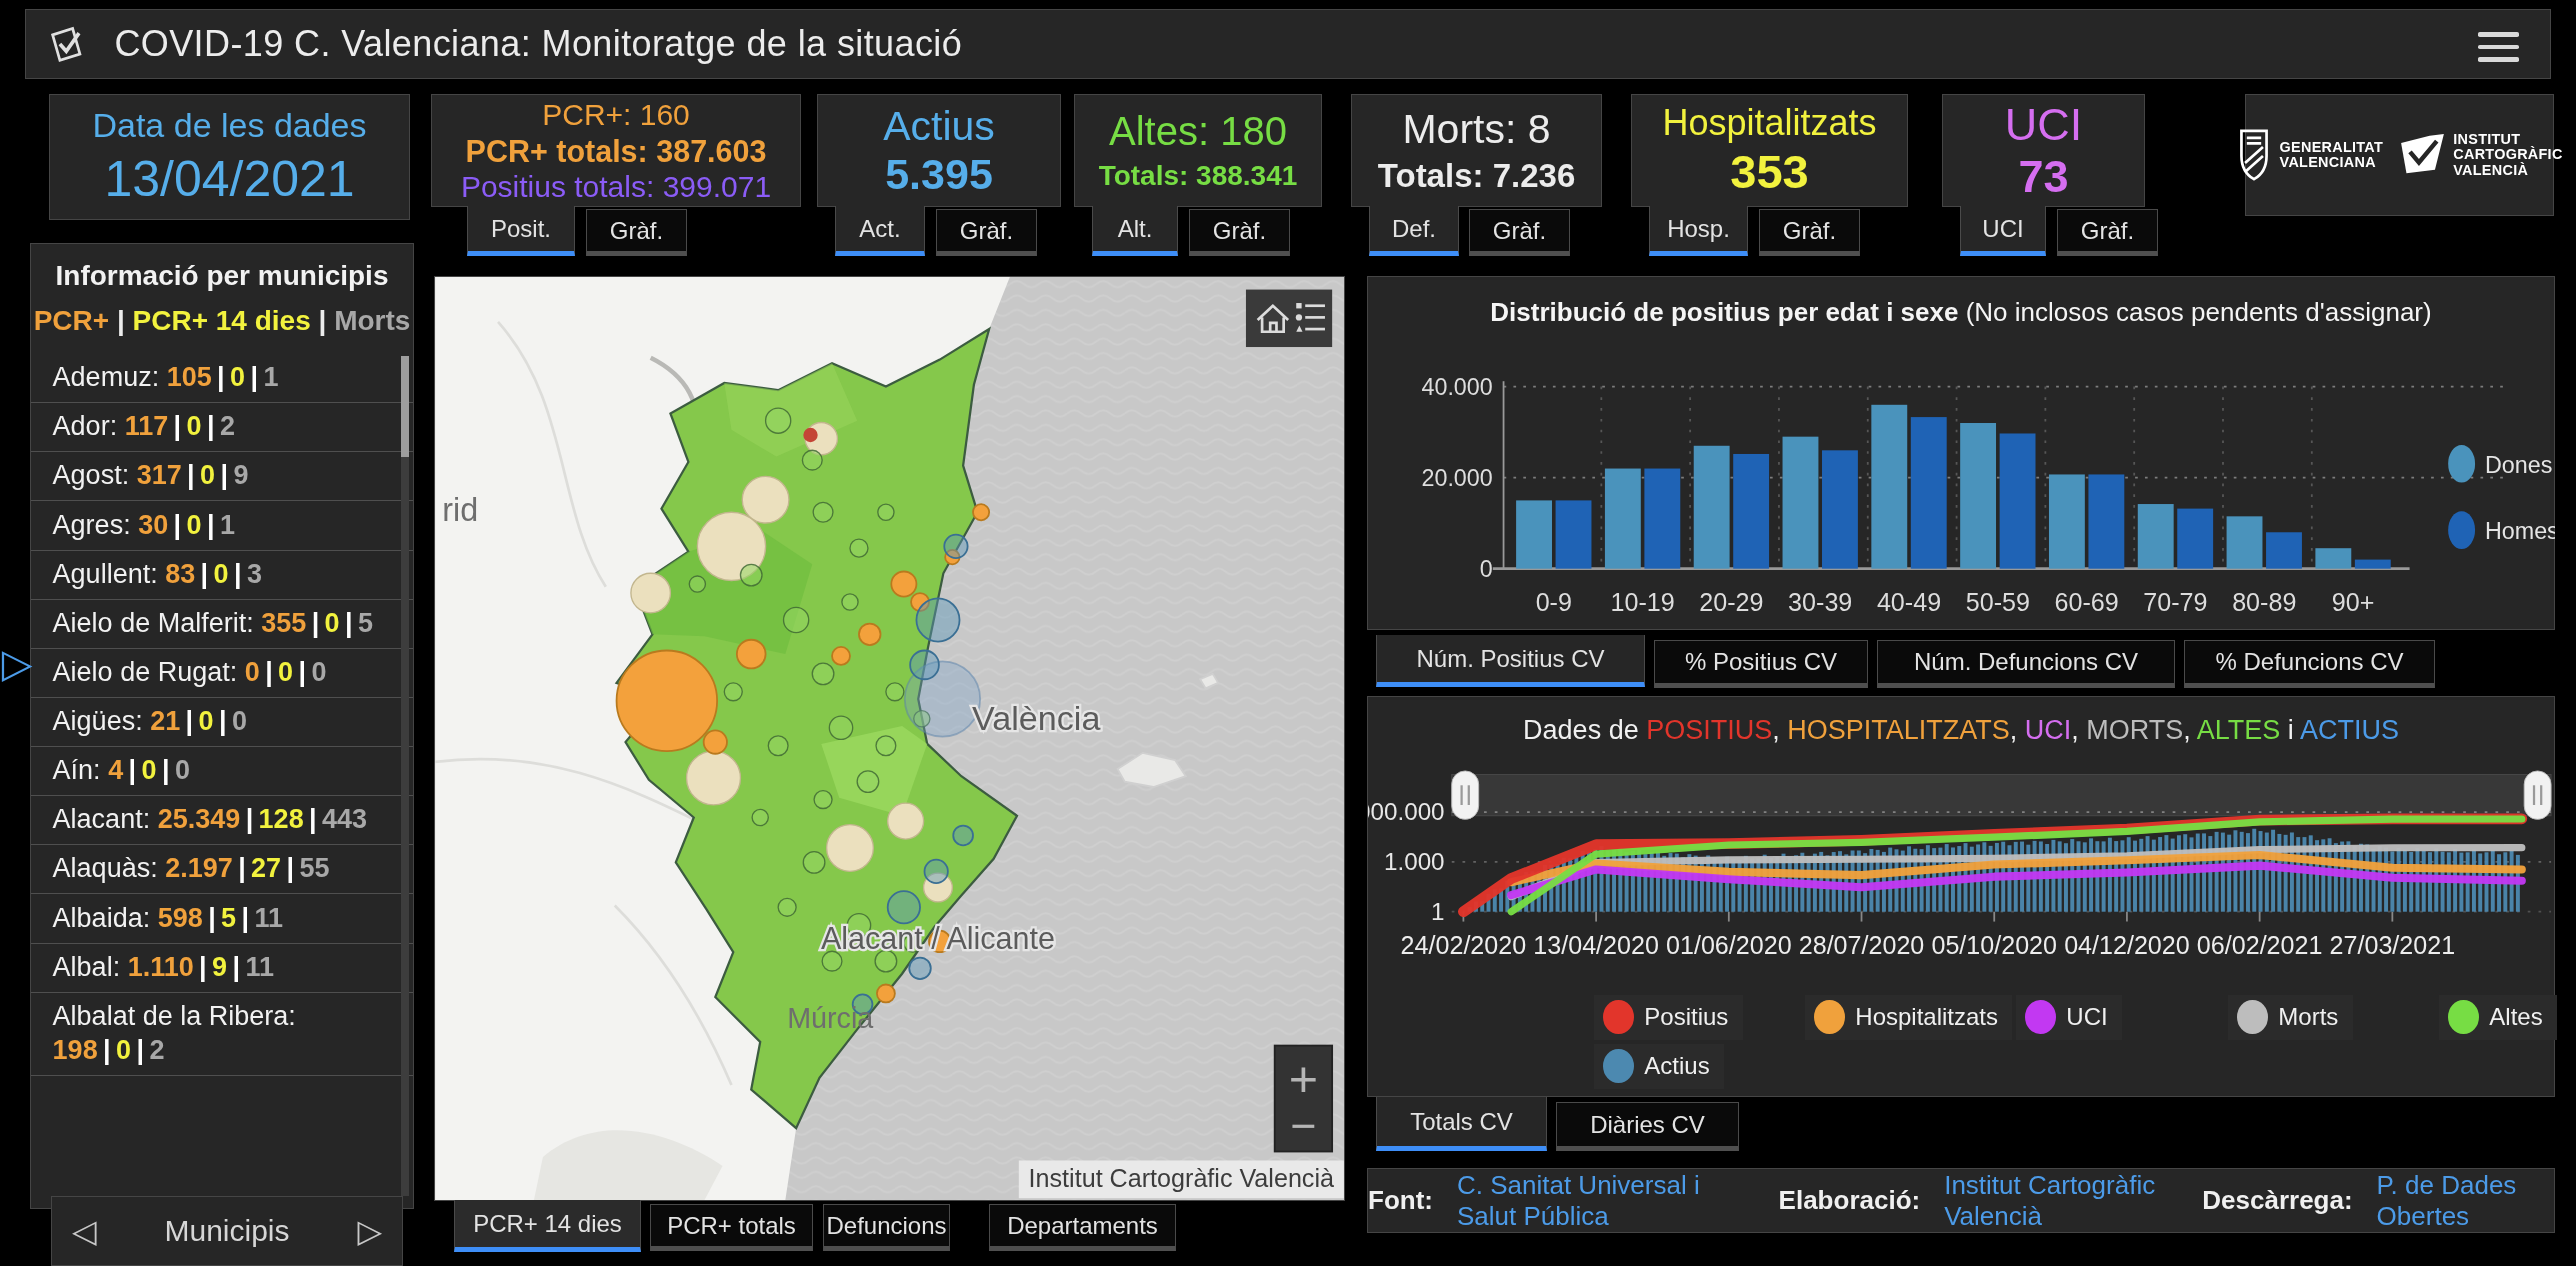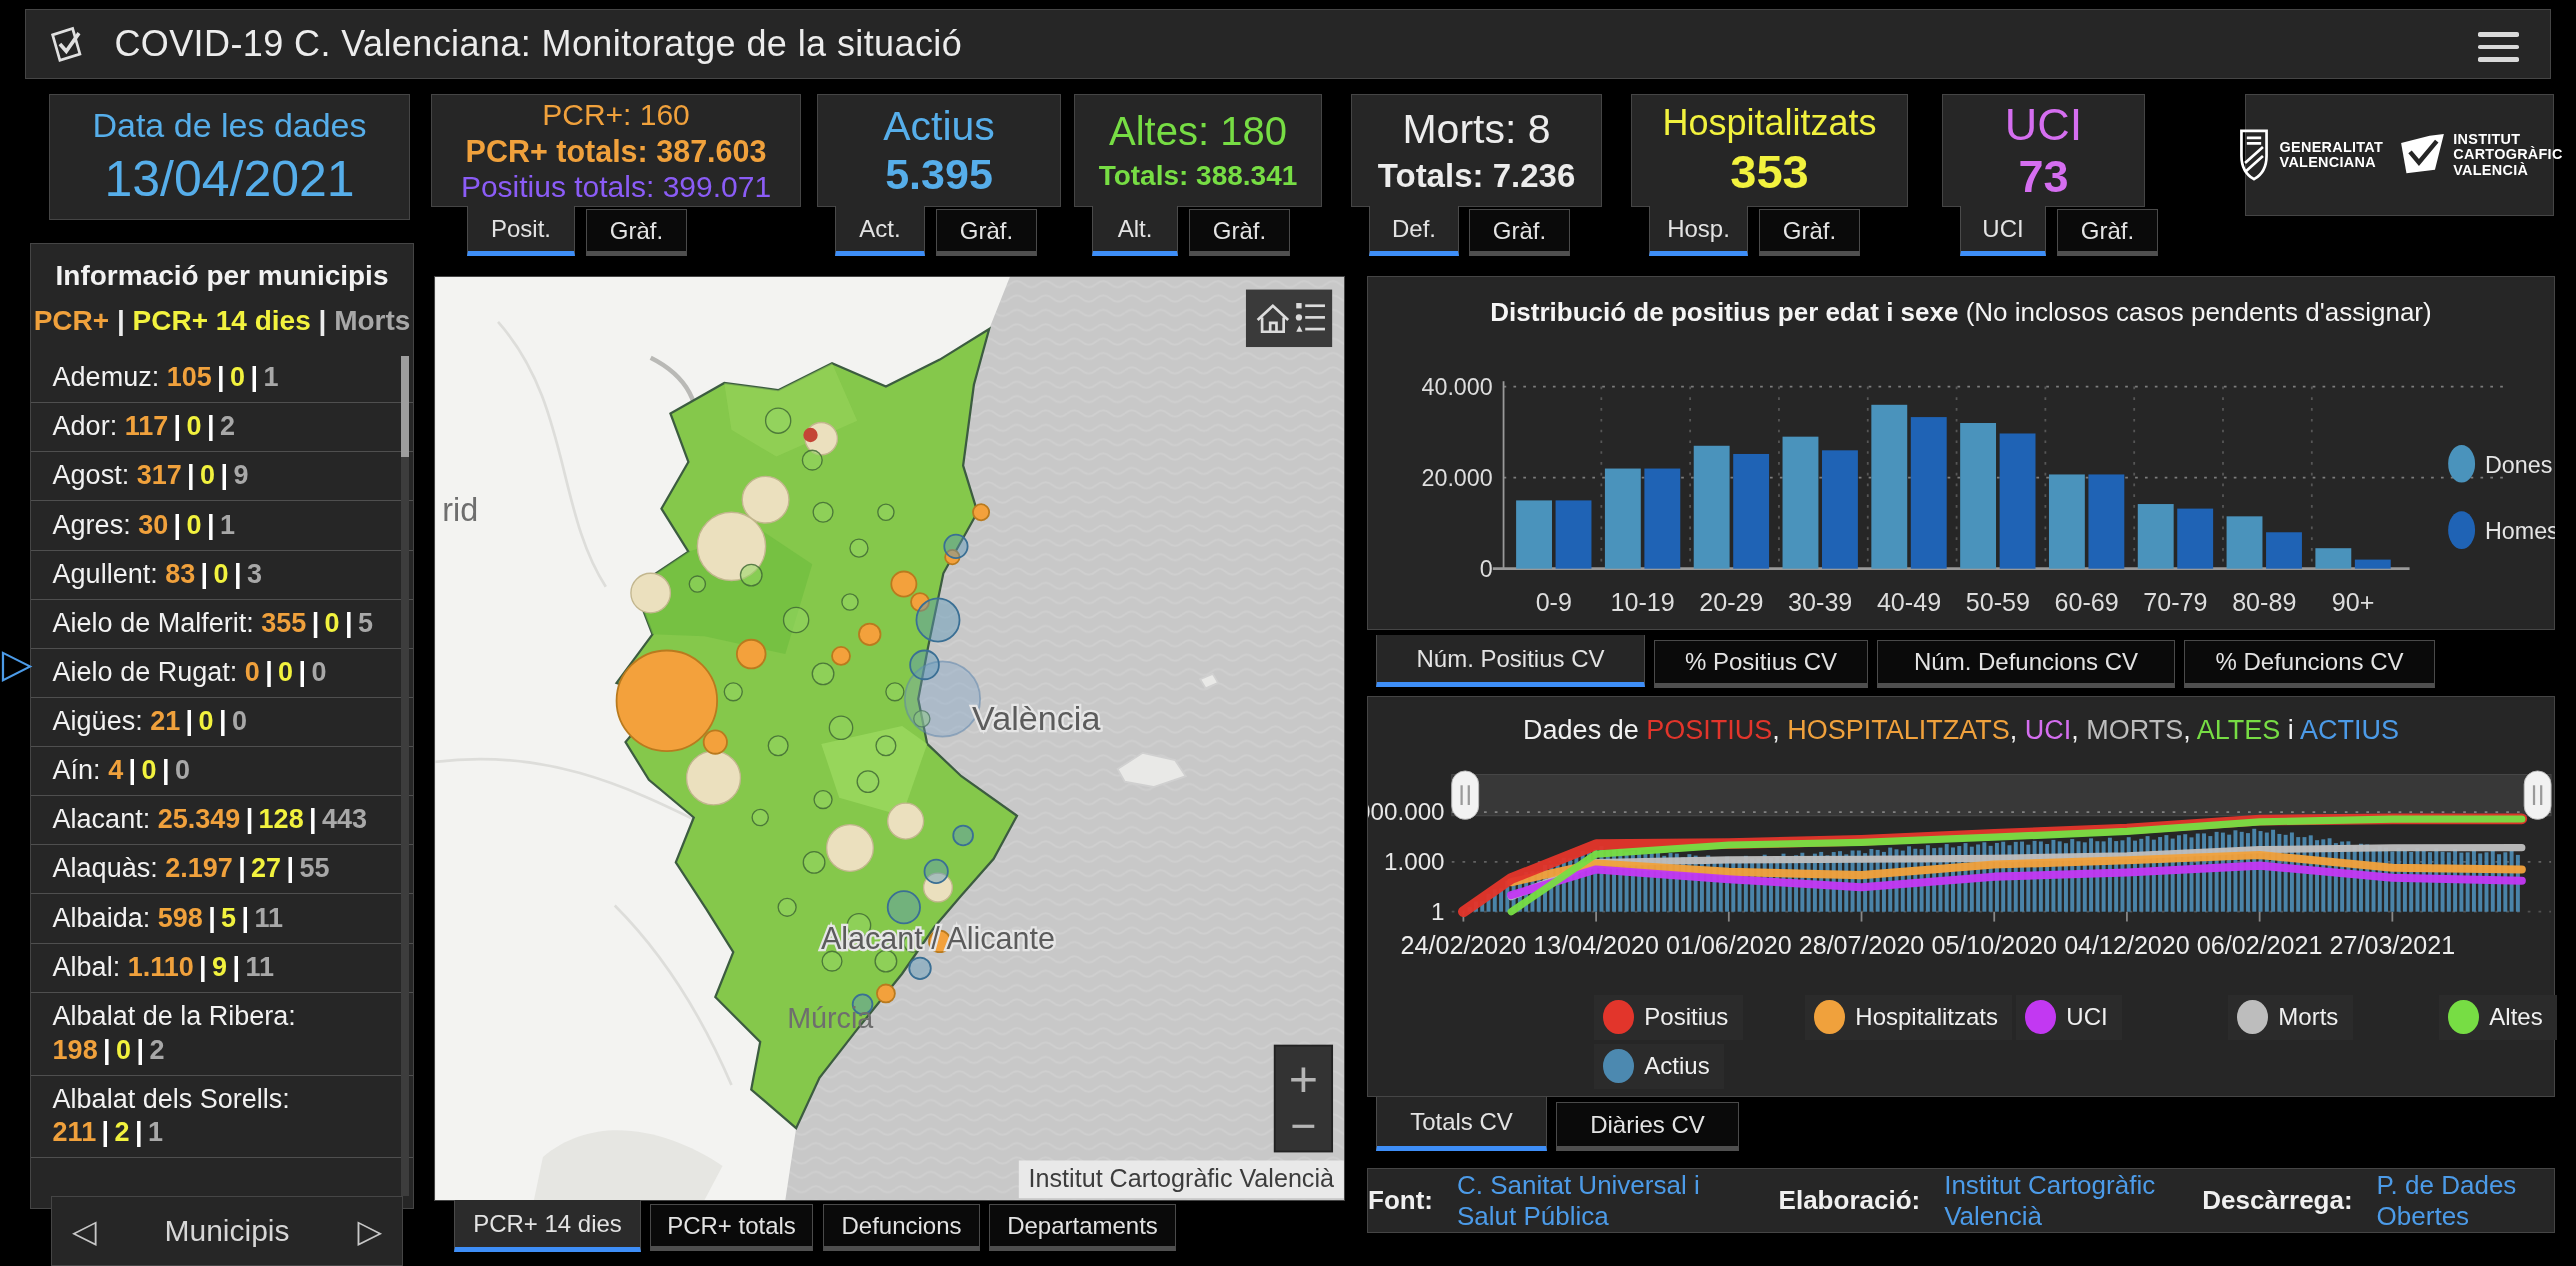--- a/index.html
+++ b/index.html
@@ -203,21 +203,20 @@
         <div class="m-row"><span class="m-name">Agullent: </span><span class="v-pcr">83</span><span class="m-sep">|</span><span class="v-14">0</span><span class="m-sep">|</span><span class="v-m">3</span></div>
         <div class="m-row"><span class="m-name">Aielo de Malferit: </span><span class="v-pcr">355</span><span class="m-sep">|</span><span class="v-14">0</span><span class="m-sep">|</span><span class="v-m">5</span></div>
         <div class="m-row"><span class="m-name">Aielo de Rugat: </span><span class="v-pcr">0</span><span class="m-sep">|</span><span class="v-14">0</span><span class="m-sep">|</span><span class="v-m">0</span></div>
         <div class="m-row"><span class="m-name">Aigües: </span><span class="v-pcr">21</span><span class="m-sep">|</span><span class="v-14">0</span><span class="m-sep">|</span><span class="v-m">0</span></div>
         <div class="m-row"><span class="m-name">Aín: </span><span class="v-pcr">4</span><span class="m-sep">|</span><span class="v-14">0</span><span class="m-sep">|</span><span class="v-m">0</span></div>
         <div class="m-row"><span class="m-name">Alacant: </span><span class="v-pcr">25.349</span><span class="m-sep">|</span><span class="v-14">128</span><span class="m-sep">|</span><span class="v-m">443</span></div>
         <div class="m-row"><span class="m-name">Alaquàs: </span><span class="v-pcr">2.197</span><span class="m-sep">|</span><span class="v-14">27</span><span class="m-sep">|</span><span class="v-m">55</span></div>
         <div class="m-row"><span class="m-name">Albaida: </span><span class="v-pcr">598</span><span class="m-sep">|</span><span class="v-14">5</span><span class="m-sep">|</span><span class="v-m">11</span></div>
         <div class="m-row"><span class="m-name">Albal: </span><span class="v-pcr">1.110</span><span class="m-sep">|</span><span class="v-14">9</span><span class="m-sep">|</span><span class="v-m">11</span></div>
         <div class="m-row"><span class="m-name">Albalat de la Ribera: </span><span class="v-pcr">198</span><span class="m-sep">|</span><span class="v-14">0</span><span class="m-sep">|</span><span class="v-m">2</span></div>
-        <div class="m-row"><span class="m-name">Albalat dels Sorells: </span><span class="v-pcr">211</span><span class="m-sep">|</span><span class="v-14">2</span><span class="m-sep">|</span><span class="v-m">1</span></div>
       </div>
     <div id="sb-scroll">
         <div id="sb-thumb"></div>
       </div>
   </div>
 
   <div id="pager" class="panel">
     <span class="pg-arrow">◁</span>
     <span class="pg-label">Municipis</span>
     <span class="pg-arrow">▷</span>
@@ -335,21 +334,21 @@
 
       <g>
         <rect x="650" y="984" width="362" height="42" fill="#ececec" opacity="0.92"></rect>
         <text x="831" y="1014" font-size="28" fill="#3c3c3c" text-anchor="middle">Institut Cartogràfic Valencià</text>
       </g>
     </svg>
   </div>
 
   <div class="tabbtn map-tab active" style="left:454px;width:187px;">PCR+ 14 dies</div>
   <div class="tabbtn map-tab" style="left:650px;width:163px;">PCR+ totals</div>
-  <div class="tabbtn map-tab" style="left:823px;width:157px;">Defuncions</div>
+  <div class="tabbtn map-tab" style="left:823px;width:127px;">Defuncions</div>
   <div class="tabbtn map-tab" style="left:989px;width:187px;">Departaments</div>
 
   <div id="age-panel" class="panel">
     <div id="age-title">
       <span class="tb">Distribució de positius per edat i sexe</span><span> (No inclosos casos pendents d'assignar)</span>
     </div>
     <svg id="age-svg" width="1187" height="305" viewBox="0 0 1321 340" style="position:absolute;top:45px;left:0;">
         <line x1="259" y1="72" x2="259" y2="275" stroke="#565656" stroke-dasharray="3 9" stroke-width="2"></line>
         <line x1="358" y1="72" x2="358" y2="275" stroke="#565656" stroke-dasharray="3 9" stroke-width="2"></line>
         <line x1="457" y1="72" x2="457" y2="275" stroke="#565656" stroke-dasharray="3 9" stroke-width="2"></line>

